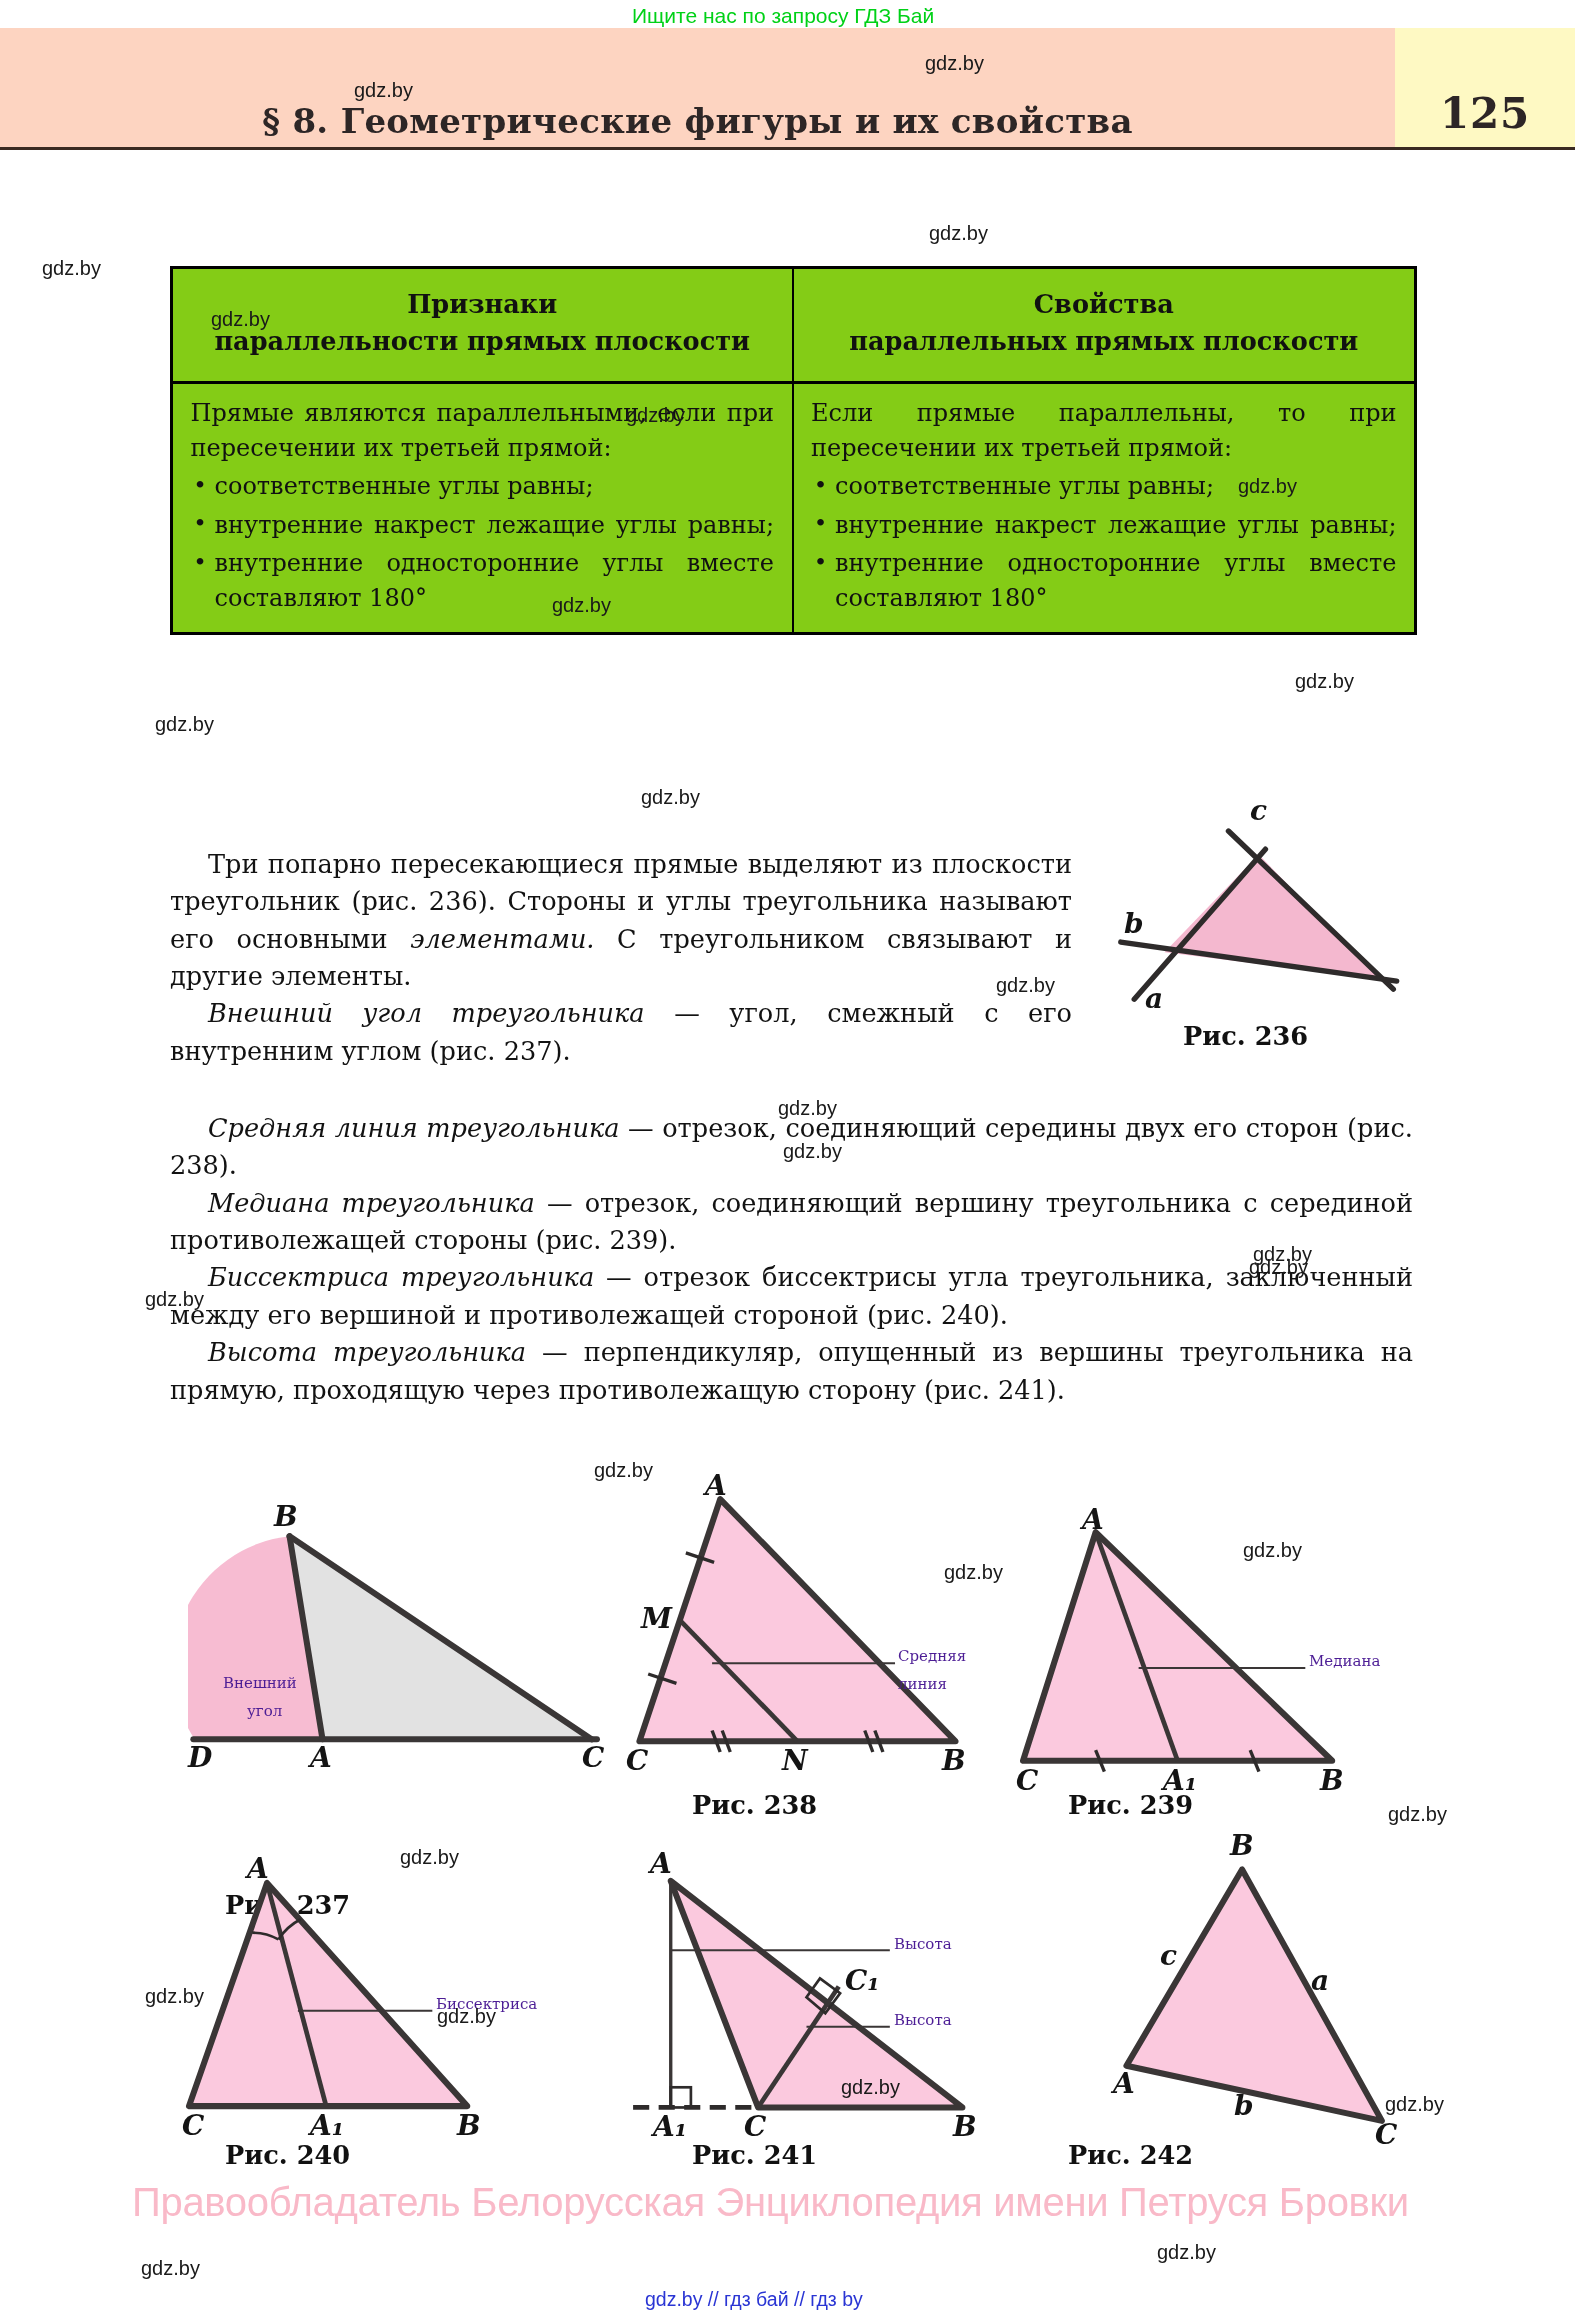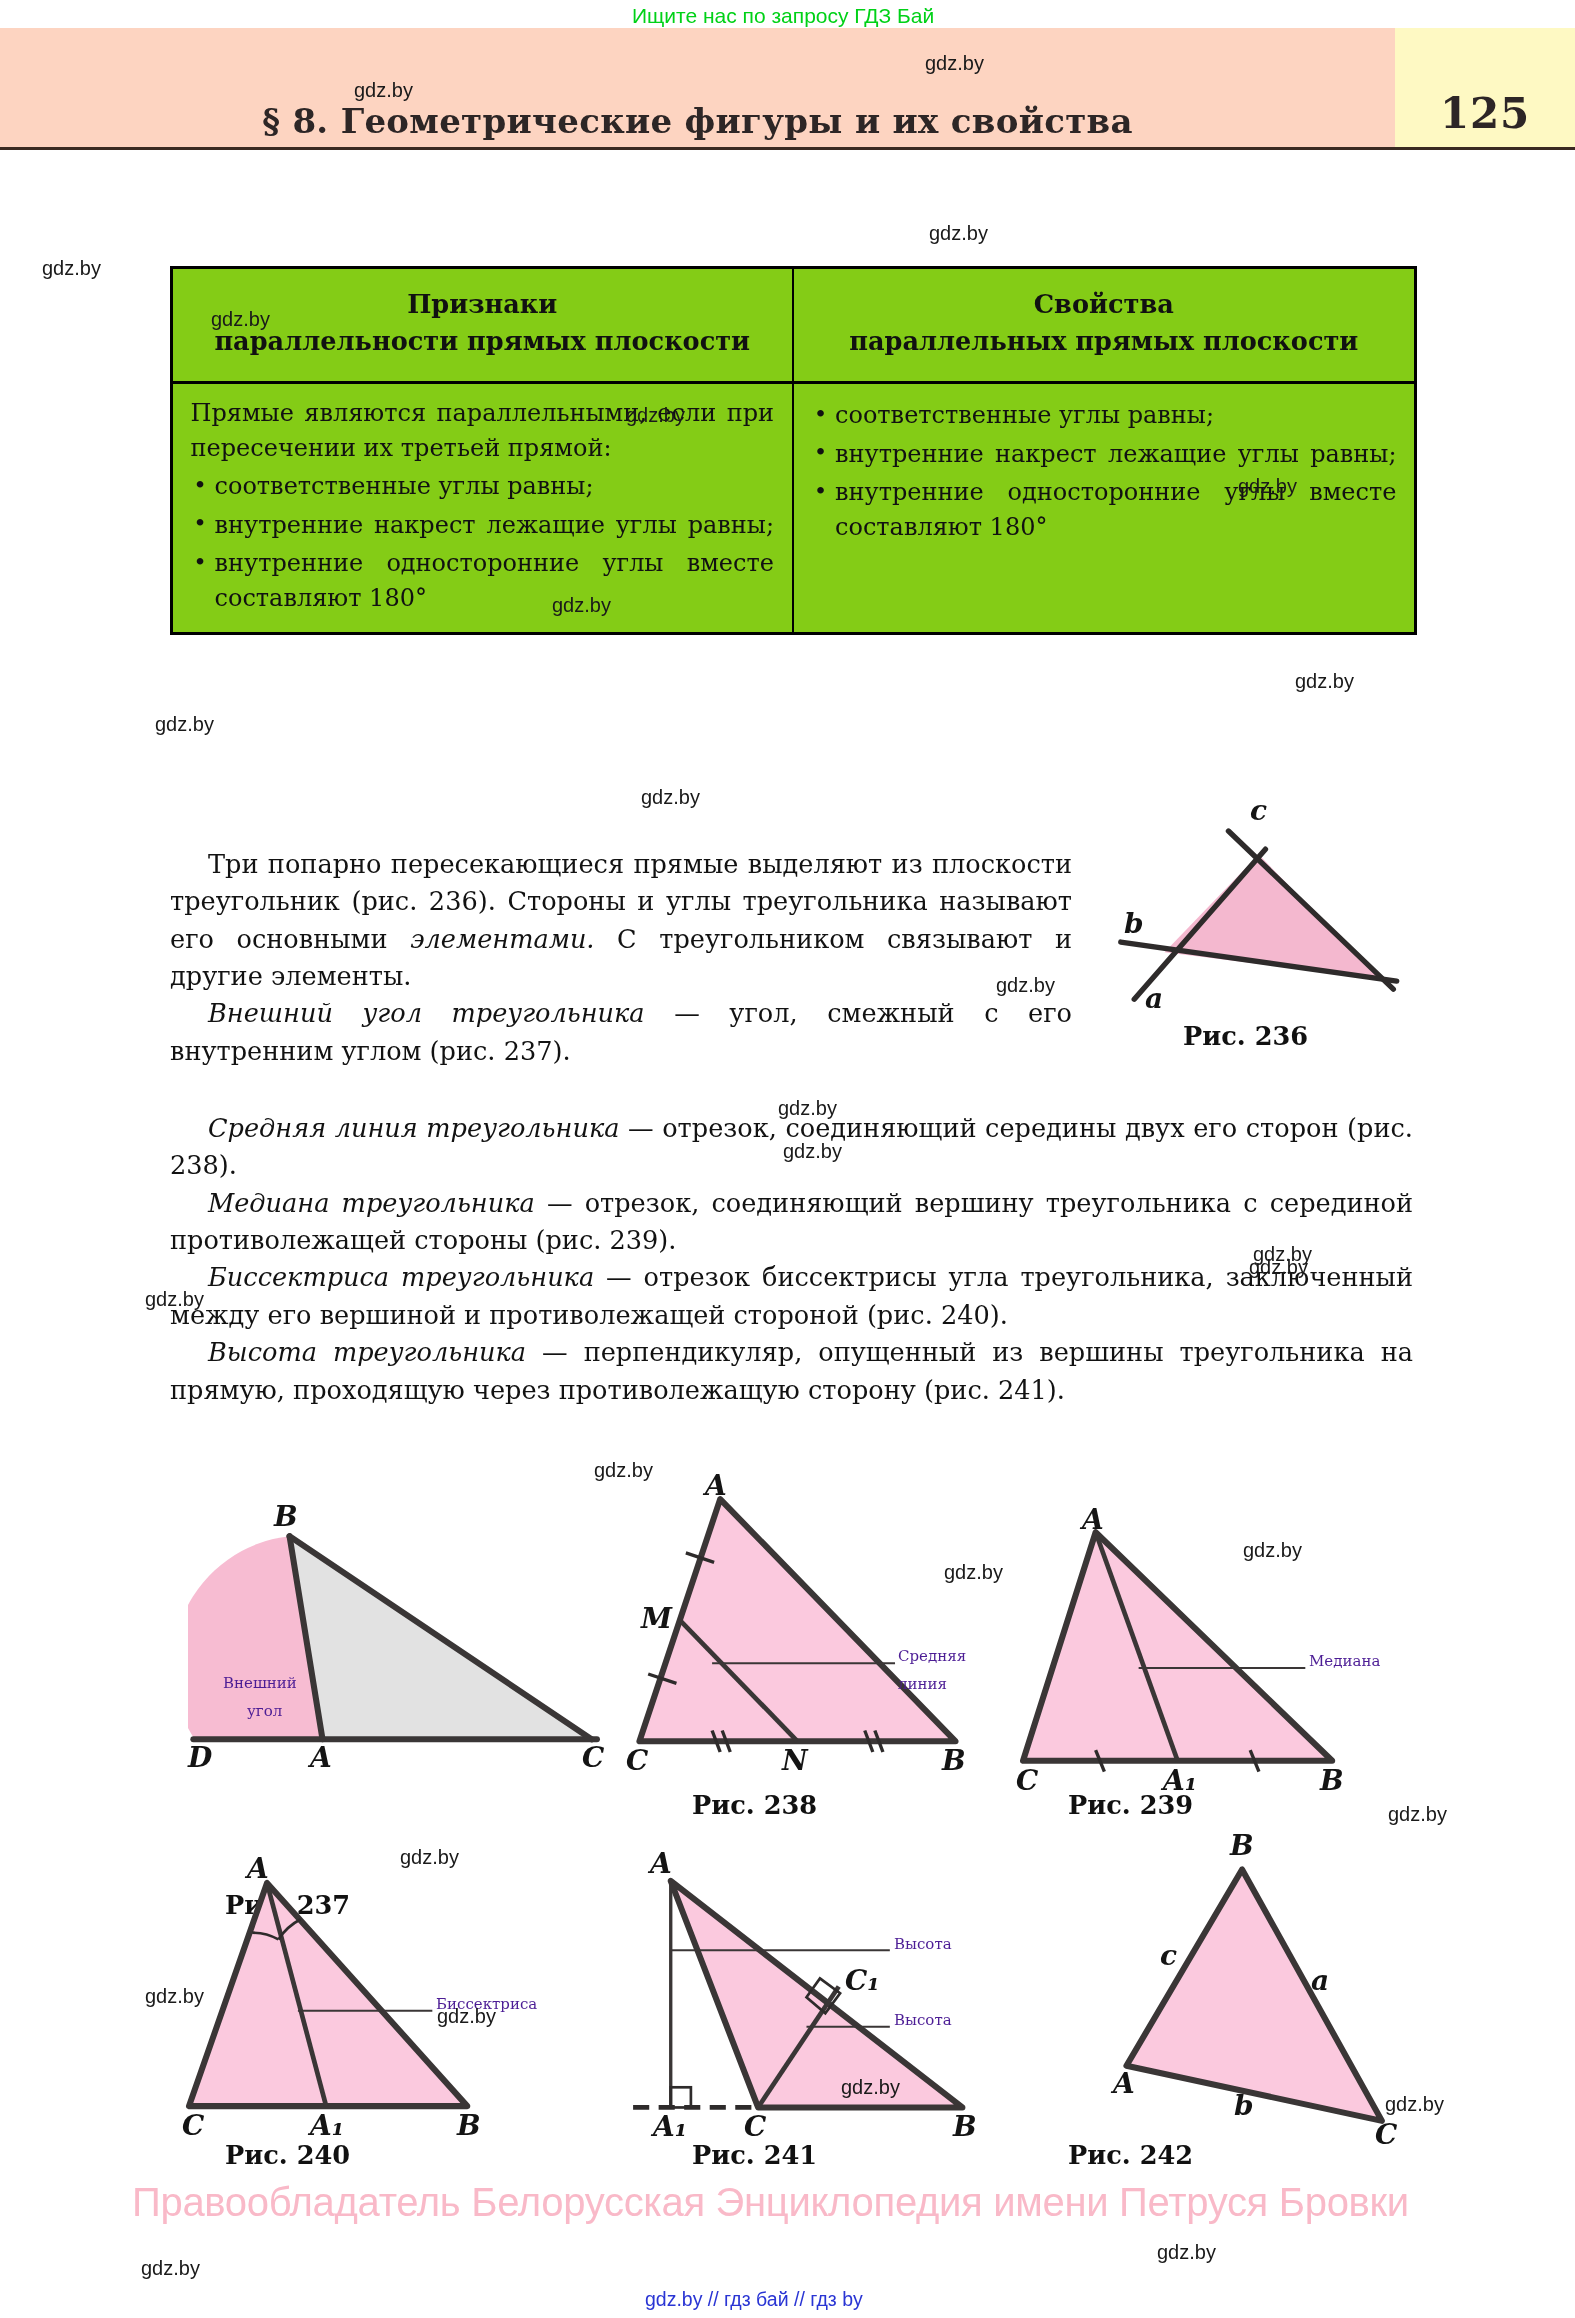--- a/index.html
+++ b/index.html
@@ -231,20 +231,21 @@
           <div class="intro">Прямые являются параллельными, если при пересечении их третьей прямой:</div>
           <ul>
             <li>соответственные углы равны;</li>
             <li class="jstretch">внутренние накрест лежащие углы равны;</li>
             <li>внутренние односторонние углы вместе составляют 180°</li>
           </ul>
         </div>
       </div>
       <div class="tbl-cell">
         <div class="tbl-body">
+          <div class="intro">Если прямые параллельны, то при пересечении их третьей прямой:</div>
           <ul>
             <li>соответственные углы равны;</li>
             <li class="jstretch">внутренние накрест лежащие углы равны;</li>
             <li>внутренние односторонние углы вместе составляют 180°</li>
           </ul>
         </div>
       </div>
     </div>
   </div>
 

